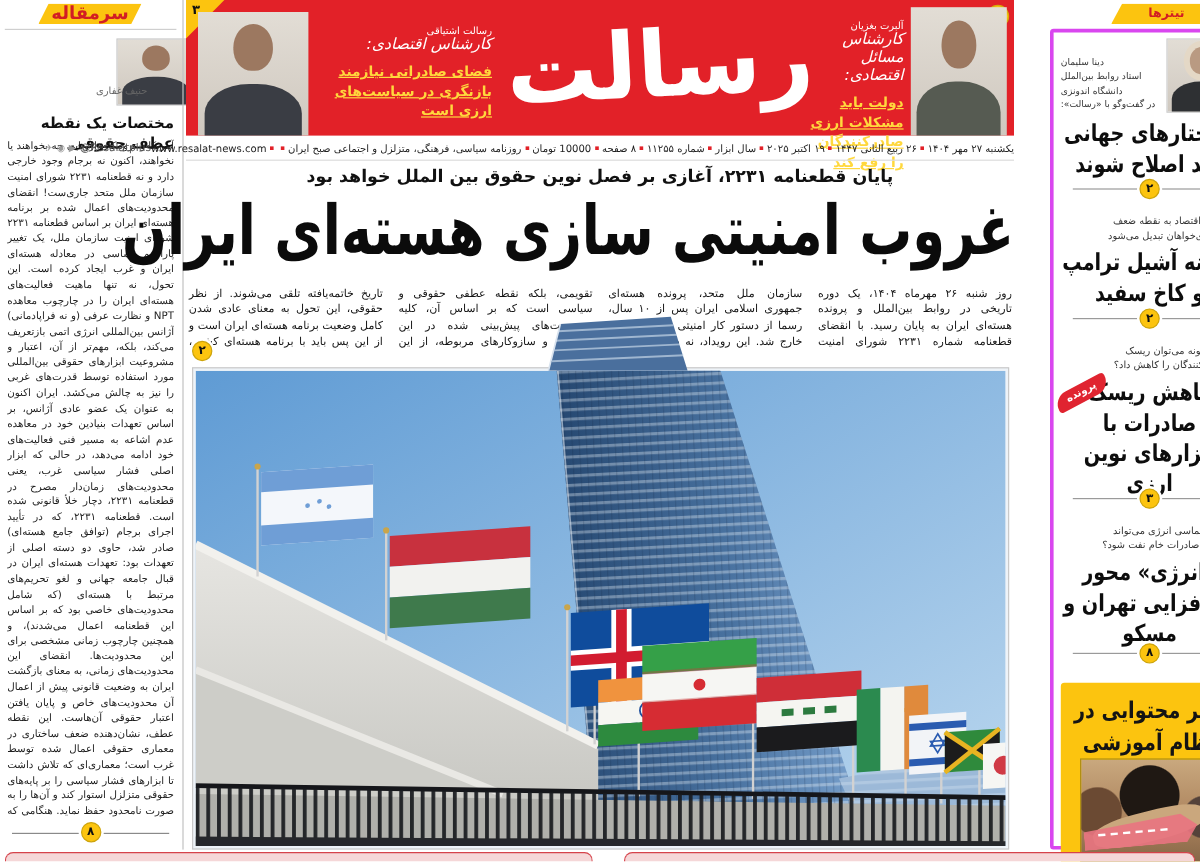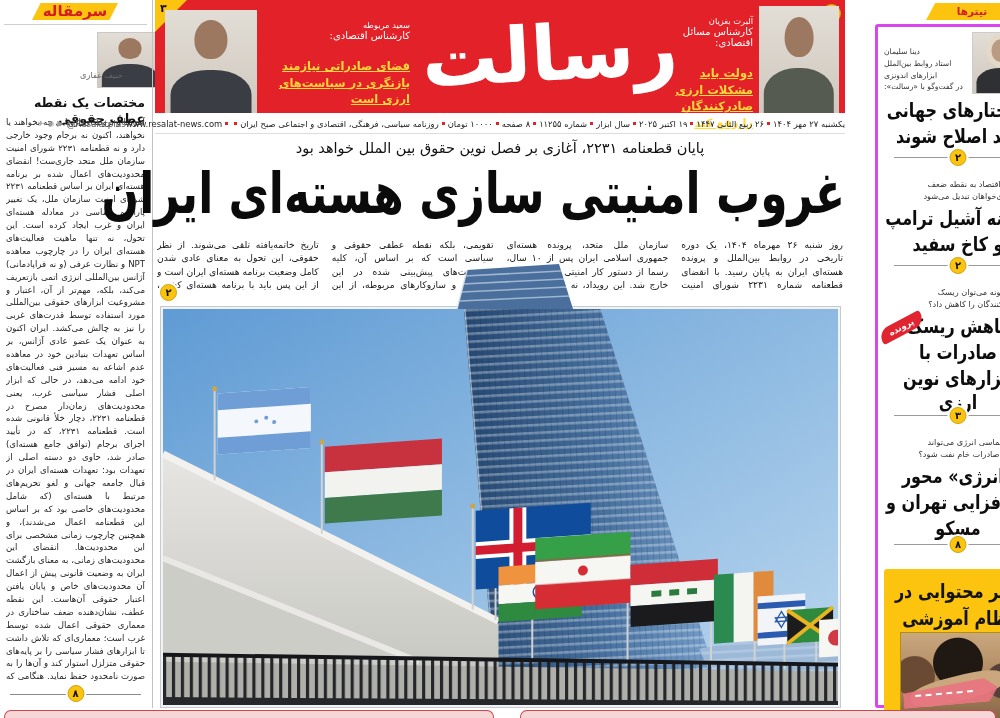--- a/index.html
+++ b/index.html
@@ -40,21 +40,21 @@
   
   .masthead{position:absolute;left:155px;top:0;width:690px;height:113px;background:var(--red);}
   .promo{position:absolute;top:0;height:113px;}
   .promo-left{left:0;width:265px;}
   .promo-left .promo-photo{position:absolute;left:10px;top:10px;width:92px;height:103px;}
   .promo-left .promo-txt{position:absolute;right:10px;top:20px;width:150px;text-align:right;}
   .promo-right{right:0;width:172px;}
   .promo-right .promo-photo{position:absolute;right:6px;top:6px;width:80px;height:107px;}
   .promo-right .promo-txt{position:absolute;right:92px;top:16px;width:78px;text-align:right;}
   .promo-name{color:#fff;font-size:8.3px;}
-  .promo-role{color:#fff;font-size:10px;margin-bottom:17px;}
+  .promo-role{color:#fff;font-size:13px;margin-bottom:6px;font-style:italic;}
   .promo-quote{color:#ffd83d;font-weight:bold;font-size:11.5px;line-height:1.45;text-decoration:underline;}
   .corner-badge{position:absolute;left:0;top:0;width:0;height:0;
     border-top:32px solid var(--yellow);border-right:32px solid transparent;}
   .corner-badge span{position:absolute;left:5px;top:-30px;font-size:11px;font-weight:bold;color:#111;}
   .circ-badge{position:absolute;right:4px;top:4px;width:19px;height:19px;border-radius:50%;
     background:var(--yellow);color:#111;font-weight:bold;font-size:10.5px;display:flex;align-items:center;
     justify-content:center;border:1px solid #d5a90c;}
   .logo{position:absolute;left:268px;top:0;width:255px;height:113px;line-height:108px;text-align:center;
     color:#fff;font-weight:bold;font-size:76px;transform:rotate(-3deg);}
 
@@ -63,21 +63,21 @@
     font-size:8.4px;color:#222;border-bottom:1px solid #ddd;direction:rtl;}
   .dl-item{white-space:nowrap;}
   .dl-item::after{content:"";display:inline-block;width:3px;height:3px;background:var(--red);
     margin:0 3px 1px;vertical-align:middle;}
   .dl-handle{margin-right:auto;direction:ltr;color:#555;font-size:8.8px;white-space:nowrap;display:flex;
     align-items:center;gap:3px;}
   .soc{color:#9a9a9a;font-size:8px;}
 
   
   .kicker{position:absolute;left:155px;top:140px;width:690px;text-align:center;font-size:14.5px;
-    font-weight:normal;color:var(--ink);}
+    font-weight:bold;color:var(--ink);}
   .headline{position:absolute;left:155px;top:160px;width:690px;text-align:center;font-size:44px;
     font-weight:bold;color:#0b0b0b;white-space:nowrap;transform:scale(1.0,1.3);transform-origin:center top;
     letter-spacing:-1px;}
   .lead{position:absolute;left:157px;top:238px;width:686px;height:66px;column-count:4;column-gap:13px;
     font-size:9.2px;line-height:1.45;text-align:justify;color:#151515;overflow:hidden;}
   .lead-badge{position:absolute;left:160px;top:284px;z-index:2;}
   .pgbadge{width:17px;height:17px;border-radius:50%;background:var(--yellow);border:1px solid #cda40c;
     box-shadow:0 0 0 2px #fff;color:#111;font-weight:bold;font-size:10px;display:flex;align-items:center;
     justify-content:center;}
 
@@ -149,21 +149,21 @@
   </aside>
   <div class="v-rule-left"></div>
 
   <header class="masthead">
     <div class="promo promo-left">
       <div class="corner-badge">
         <span>۳</span>
       </div>
       <div class="promo-photo ph"></div>
       <div class="promo-txt">
-        <div class="promo-name">سعید مربوطه</div>
+        <div class="promo-name">رسالت اشتیاقی</div>
         <div class="promo-role">کارشناس اقتصادی:</div>
         <div class="promo-quote">فضای صادراتی نیازمند بازنگری در سیاست‌های ارزی است</div>
       </div>
     </div>
     <h1 class="logo">رسالت</h1>
     <div class="promo promo-right">
       <div class="circ-badge">۳</div>
       <div class="promo-photo ph ph--gray"></div>
       <div class="promo-txt">
         <div class="promo-name">آلبرت بغزیان</div>
@@ -173,22 +173,22 @@
     </div>
   </header>
 
   <div class="dateline">
     <span class="dl-item">یکشنبه ۲۷ مهر ۱۴۰۴</span>
     <span class="dl-item">۲۶ ربیع الثانی ۱۴۴۷</span>
     <span class="dl-item">۱۹ اکتبر ۲۰۲۵</span>
     <span class="dl-item">سال ابزار</span>
     <span class="dl-item">شماره ۱۱۲۵۵</span>
     <span class="dl-item">۸ صفحه</span>
-    <span class="dl-item">۱۰۰۰۰ تومان</span>
-    <span class="dl-item">روزنامه سیاسی، فرهنگی، اقتصادی و اجتماعی صبح ایران</span>
+    <span class="dl-item">10000 تومان</span>
+    <span class="dl-item">روزنامه سیاسی، فرهنگی، متزلزل و اجتماعی صبح ایران</span>
     <span class="dl-item ltr">www.resalat-news.com</span>
     <span class="dl-handle">
       <span class="soc">✈</span>
       <span class="soc">◉</span>
       <span class="soc">▶</span>
       <span>@Resalatplus</span>
     </span>
   </div>
 
   <div class="kicker">پایان قطعنامه ۲۲۳۱، آغازی بر فصل نوین حقوق بین الملل خواهد بود</div>
@@ -361,21 +361,21 @@
 
   <aside class="sidebar">
     <div class="sb-banner">تیترها</div>
     <div class="sb-box">
 
       <div class="sb-item">
         <div class="sb-row">
           <div class="sb-photo ph ph--hijab"></div>
           <div class="sb-klines">
             <div class="sb-kline">دینا سلیمان</div>
-            <div class="sb-kline">استاد روابط بین‌الملل ابزارهای اندونزی</div>
+            <div class="sb-kline">استاد روابط بین‌الملل دانشگاه اندونزی</div>
             <div class="sb-kline">در گفت‌وگو با «رسالت»:</div>
           </div>
         </div>
         <div class="sb-headline">ساختارهای جهانی باید اصلاح شوند</div>
         <div class="sb-div">
           <div class="pgbadge">۲</div>
         </div>
       </div>
 
       <div class="sb-item">

